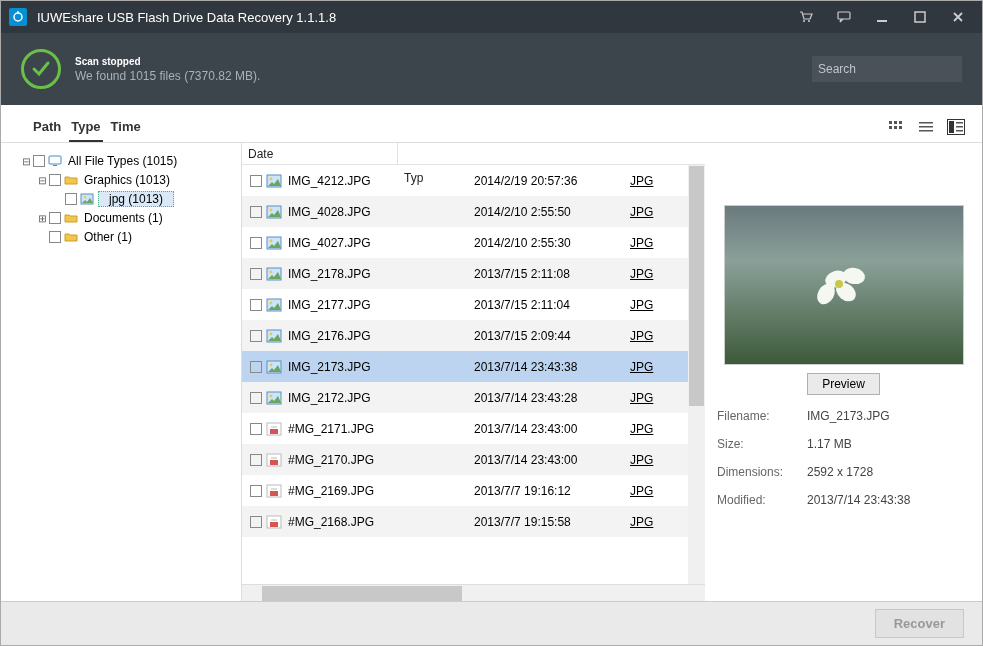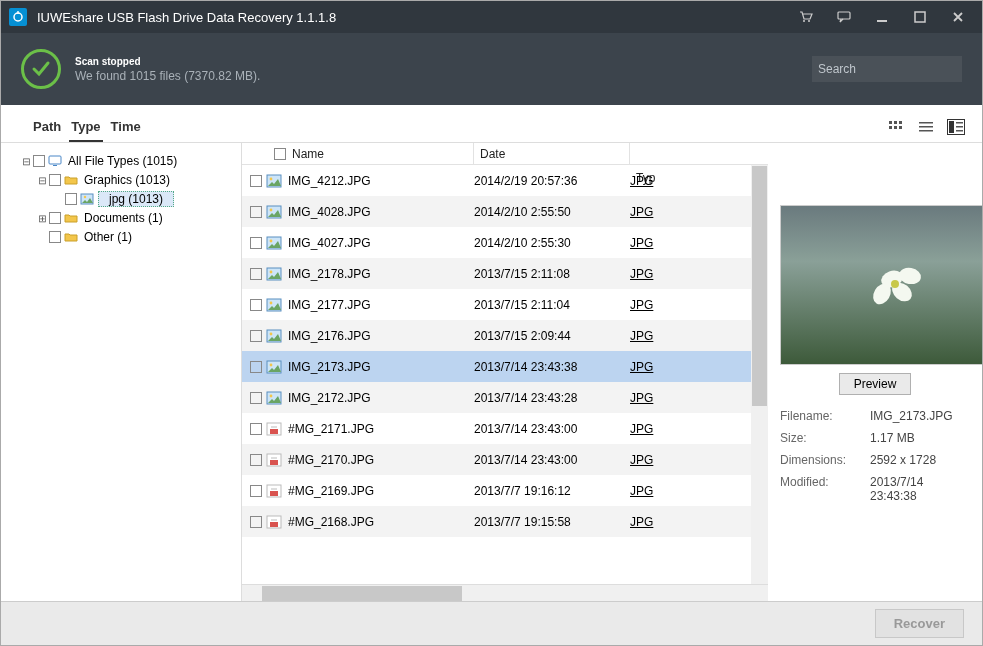--- a/index.html
+++ b/index.html
@@ -52,31 +52,31 @@
 .row .rcb { width:12px; height:12px; border:1px solid #888; margin: 0 4px 0 8px; }
 .row .rico { width: 16px; height: 14px; margin-right: 6px; display:flex; align-items:center; }
 .row .rname { width: 186px; }
 .row .rdate { width: 156px; }
 .row .rtype { width: 30px; text-decoration: underline; }
 .fl-scroll { height: 17px; background:#f0f0f0; border-top:1px solid #ddd; display:flex; }
 .fl-scroll .thumb { width:200px; height:15px; background:#c8c8c8; margin:1px 0 0 20px; }
 .vscroll { position:absolute; right:0; top:22px; bottom:17px; width:17px; background:#f0f0f0; }
 .vscroll .vthumb { width:15px; height:240px; background:#c8c8c8; margin:1px; }
 
-.preview { width: 214px; padding: 12px; font-size: 12px; color:#555; }
+.preview { width: 277px; padding: 12px; font-size: 12px; color:#555; }
 .preview .img { width: 240px; height: 160px; background: linear-gradient(180deg,#6a7a7e 0%,#8aa098 35%, #3d5a3a 100%); margin: 50px auto 8px; border:1px solid #ccc; position:relative; overflow:hidden; }
 .preview .flower { position:absolute; left:90px; top:60px; width:60px; height:50px; }
 .preview .flower .petal { position:absolute; width:22px; height:16px; background:#f4f8f0; border-radius:50% 50% 50% 50%; }
 .preview .flower .p1{left:10px;top:5px;transform:rotate(-20deg);}
 .preview .flower .p2{left:28px;top:2px;transform:rotate(10deg);}
 .preview .flower .p3{left:20px;top:18px;transform:rotate(40deg);}
 .preview .flower .p4{left:0px;top:20px;transform:rotate(-60deg);}
 .preview .flower .ctr{position:absolute;left:20px;top:14px;width:8px;height:8px;background:#c8c84a;border-radius:50%;}
 .preview .pv-btn { display:block; margin: 0 auto 14px; padding: 3px 14px; background:#eaeaea; border:1px solid #b0b0b0; cursor:pointer; font-size:12px; }
-.preview .meta { display:grid; grid-template-columns: 90px 1fr; row-gap:8px; }
+.preview .meta { display:grid; grid-template-columns: 90px 1fr; row-gap:14px; }
 .preview .meta .k { color:#666; }
 .preview .meta .v { color:#444; }
 
 .footer { height: 44px; background:#eaeaea; display:flex; align-items:center; justify-content:flex-end; padding:0 18px; border-top:1px solid #ccc; }
 .footer .recover { padding: 6px 18px; background:#e2e2e2; color:#999; border:1px solid #c8c8c8; font-weight:bold; font-size:13px; cursor:pointer; }
 </style>
 </head>
 <body>
 
 <div class="window">
@@ -234,24 +234,20 @@
                 <path d="M1 3h4l1 1h7v6H1z" fill="#f3c64b" stroke="#caa02a"></path>
               </svg>
             </span>
             <span class="lbl">Other (1)</span>
           </li>
       </ul>
     </div>
 
     <div class="filelist">
       <div class="fl-head">
-        <div class="col col-name">
-            <span class="cb" style="width:12px;height:12px;border:1px solid #888;margin-right:6px;"></span>
-            <span>Name</span>
-          </div>
         <div class="col col-date">Date</div>
         <div class="col col-type">Typ</div>
       </div>
       <div class="fl-body" id="fl-body">
           <div class="row">
             <span class="rcb"></span>
             <span class="rico">
               <svg width="16" height="14" viewBox="0 0 16 14">
                 <rect x="1" y="1" width="14" height="12" fill="#cde5f8" stroke="#5a8fc0"></rect>
                 <circle cx="5" cy="5" r="1.4" fill="#f3c64b"></circle>

